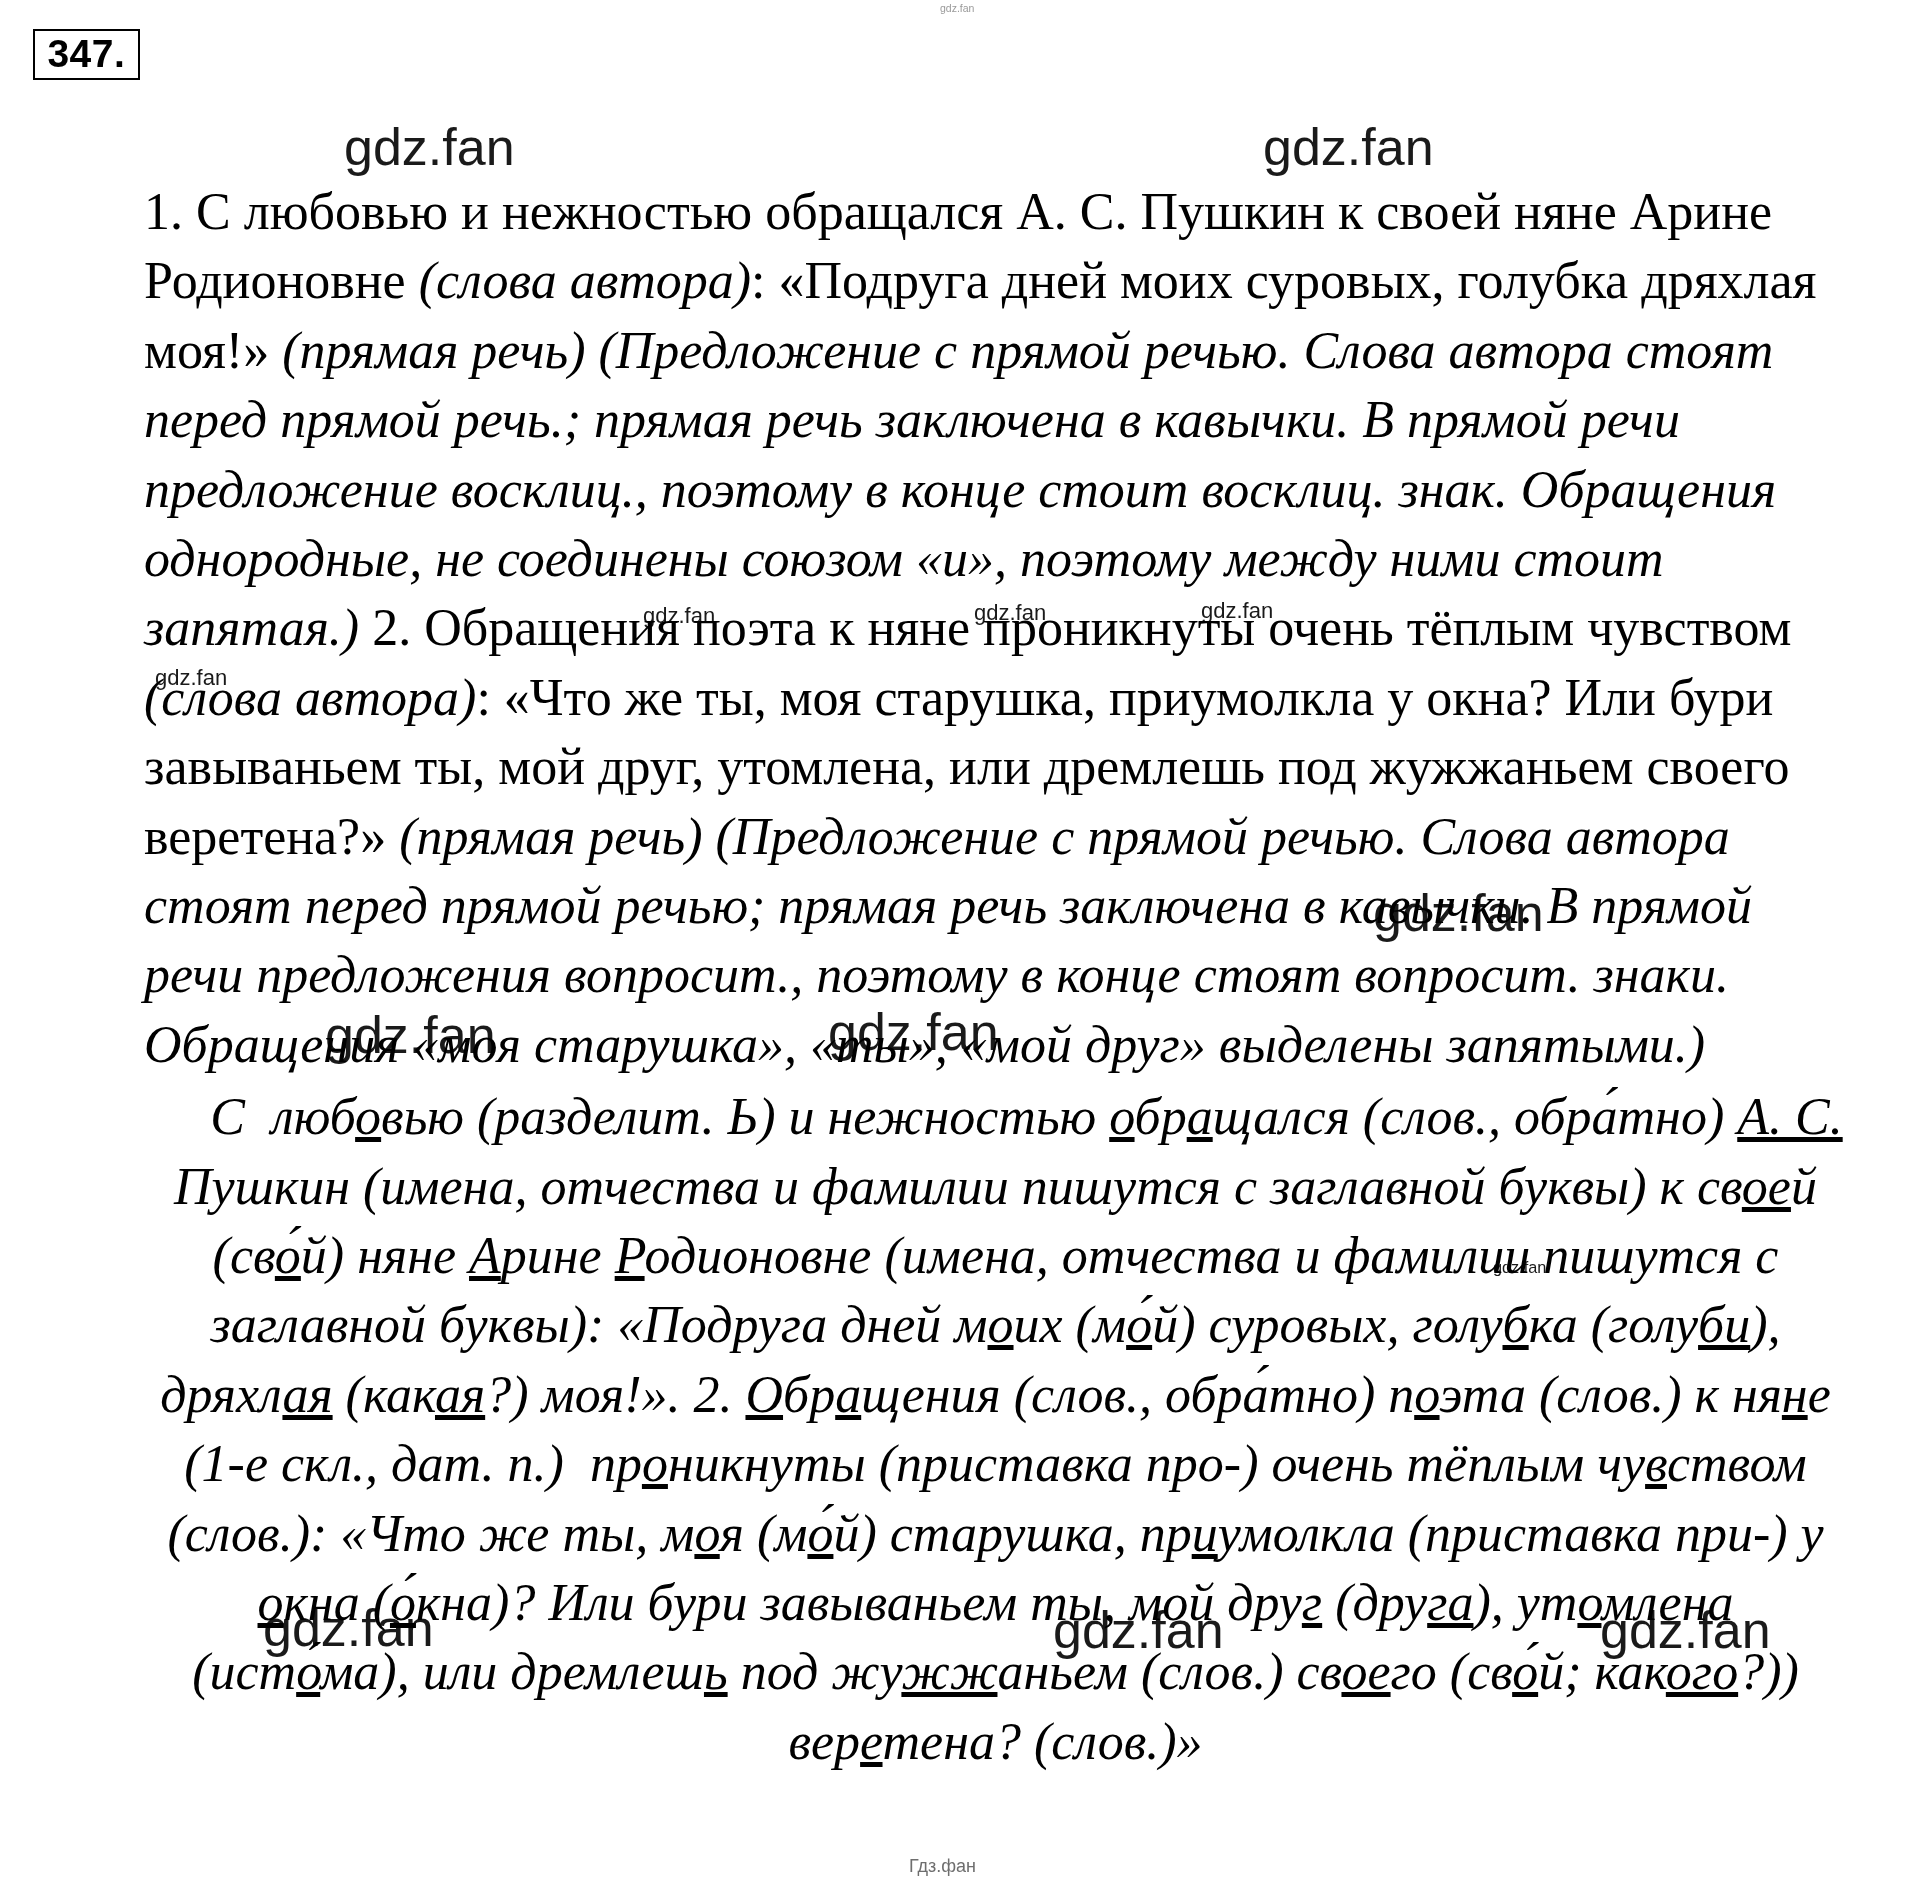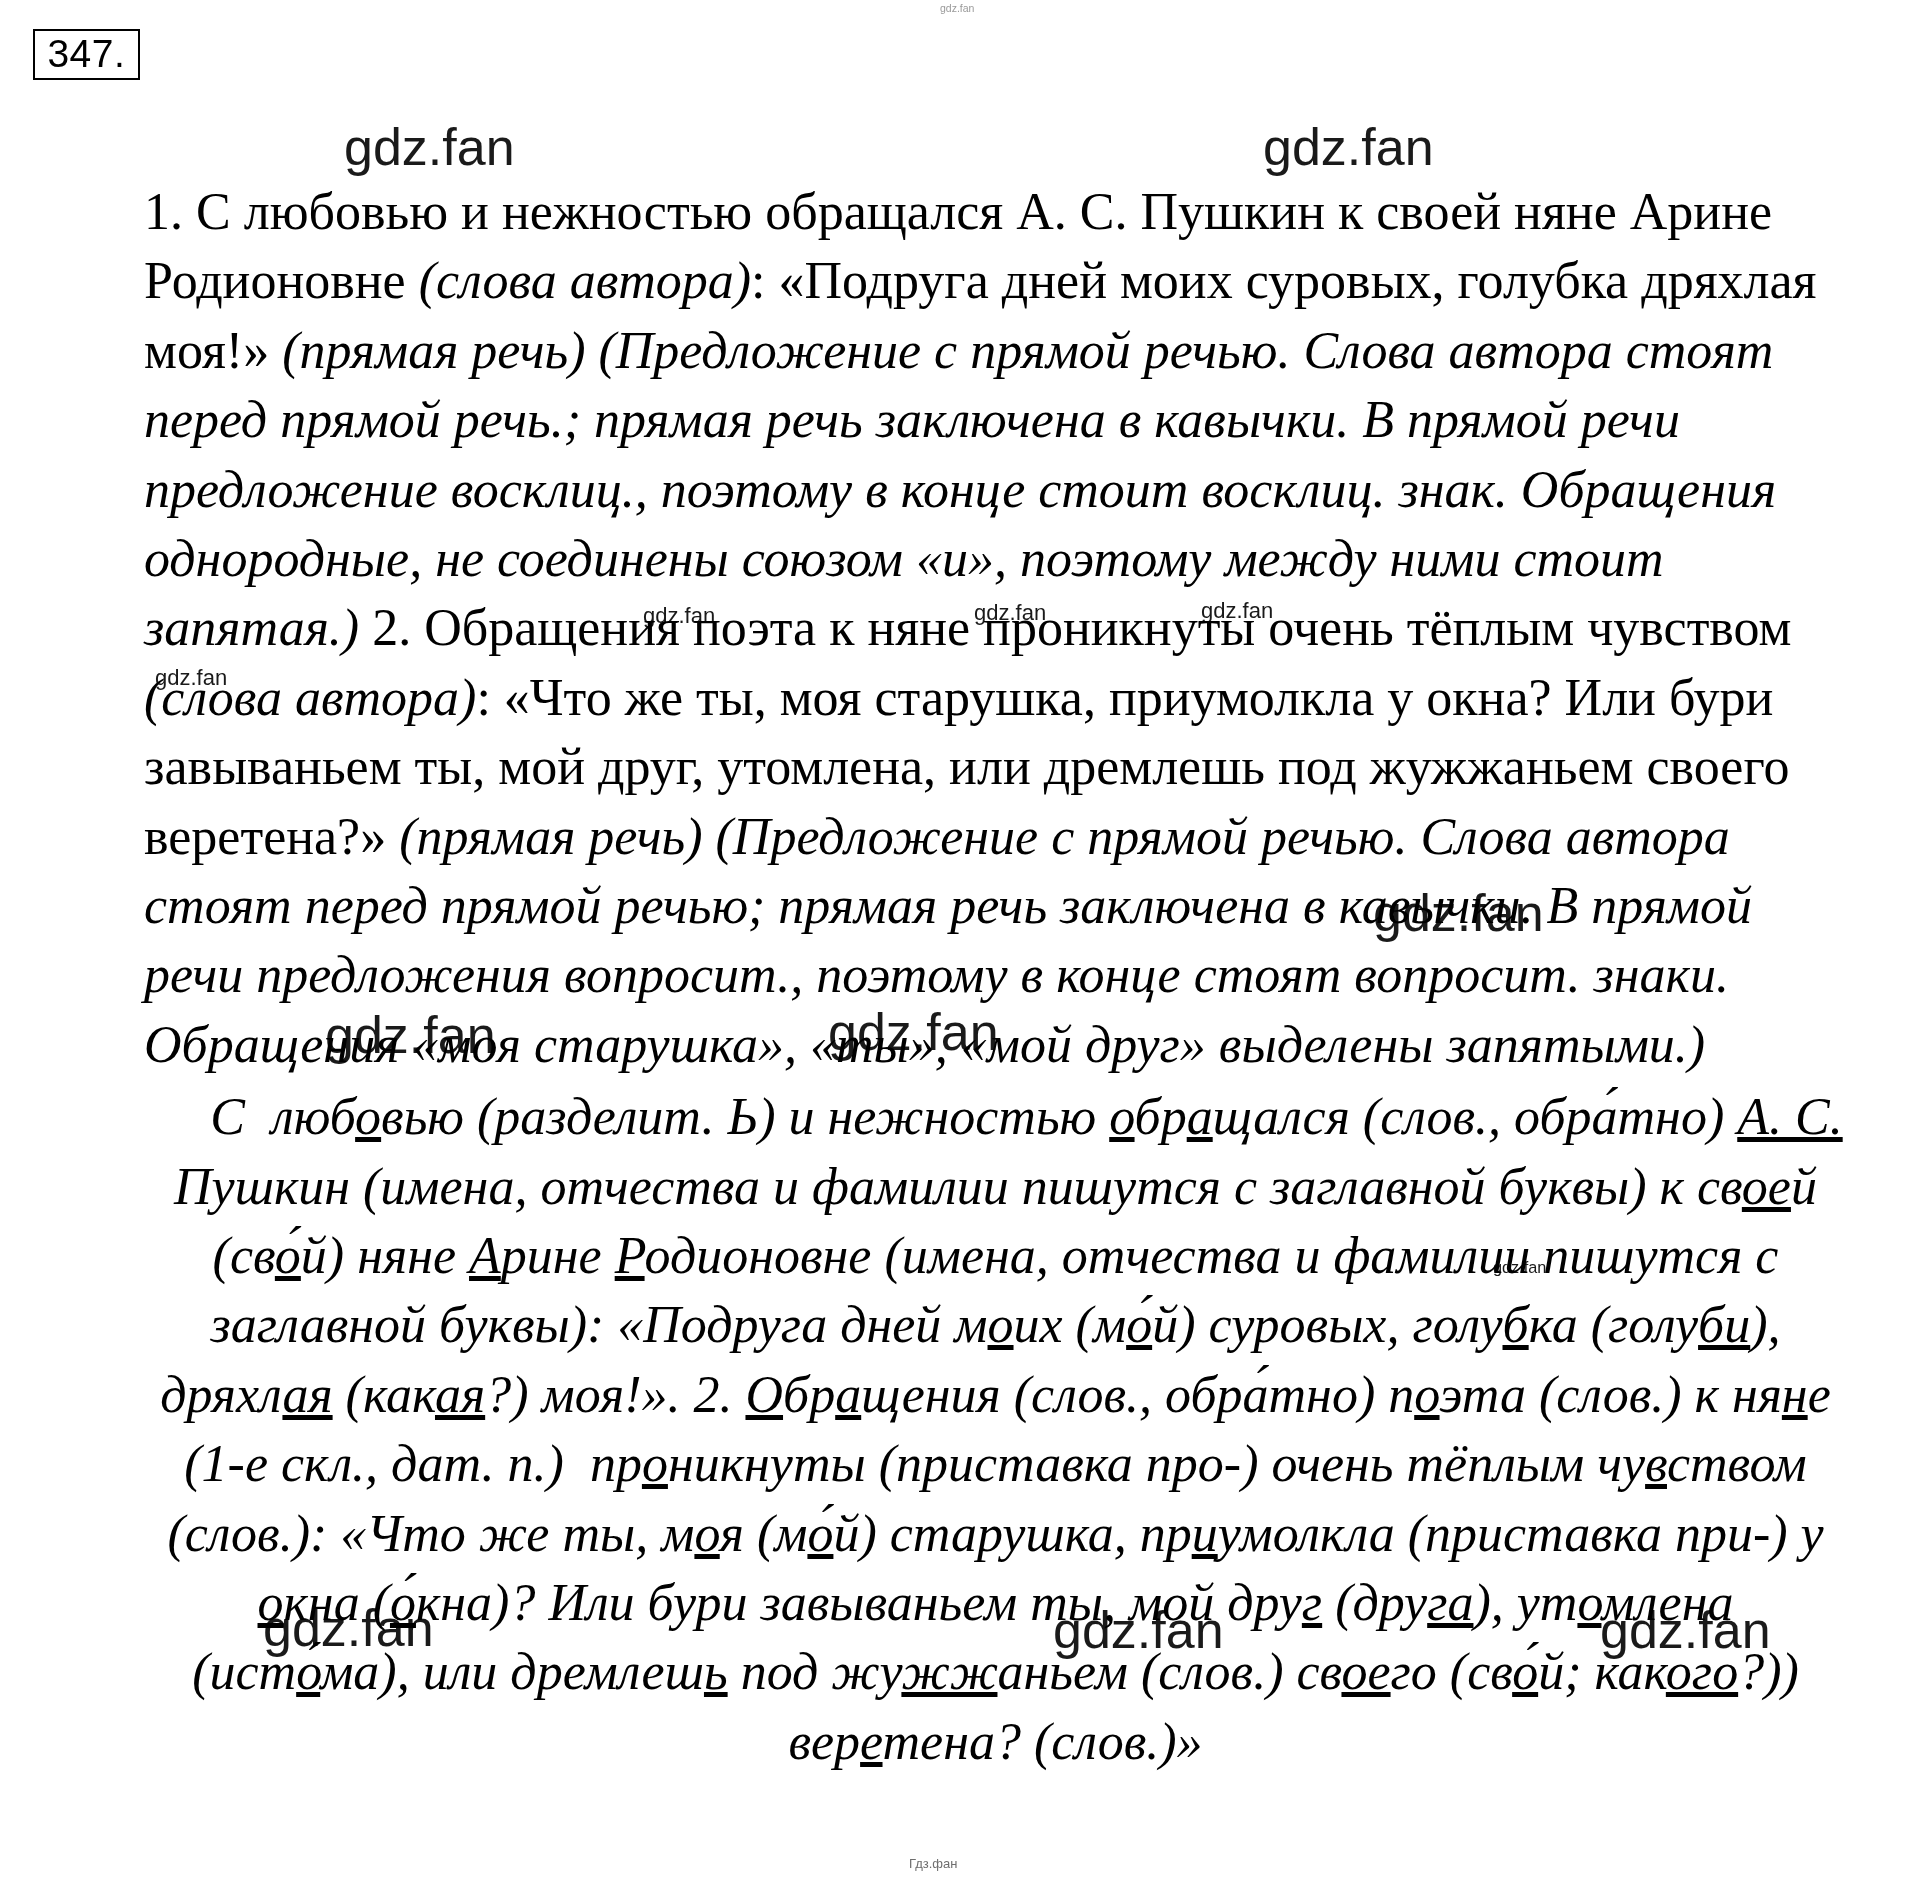--- a/index.html
+++ b/index.html
@@ -17,21 +17,21 @@
   }
 
   
   #ex-number {
     position: absolute;
     left: 33px;
     top: 29px;
     border: 2.4px solid #000;
     padding: 2.9px 12.4px 4.8px 12.4px;
     font-family: "Liberation Sans", sans-serif;
-    font-weight: normal;
+    font-weight: bold;
     font-size: 39px;
     line-height: 1;
     letter-spacing: 0.5px;
   }
 
   
   #content {
     position: absolute;
     left: 144px;
     top: 177px;
@@ -54,21 +54,21 @@
     position: absolute;
     font-family: Liberation Sans, sans-serif;
     color: #1a1a1a;
     white-space: nowrap;
     pointer-events: none;
   }
   .wm.big    { font-size: 52px; font-weight: normal; }
   .wm.mid    { font-size: 22px; }
   .wm.small  { font-size: 16.3px; }
   .wm.tiny   { font-size: 10.5px; color: #9a9a9a; }
-  .wm.footer { font-size: 13px; color: #6e6e6e; }
+  .wm.footer { font-size: 18px; color: #6e6e6e; }
 </style>
 </head>
 <body>
 
 <div id="ex-number">
   <span>347.</span>
 </div>
 
 <div id="watermark-layer">
   <div class="wm tiny" style="left:940px; top:2.4px;">gdz.fan</div>

